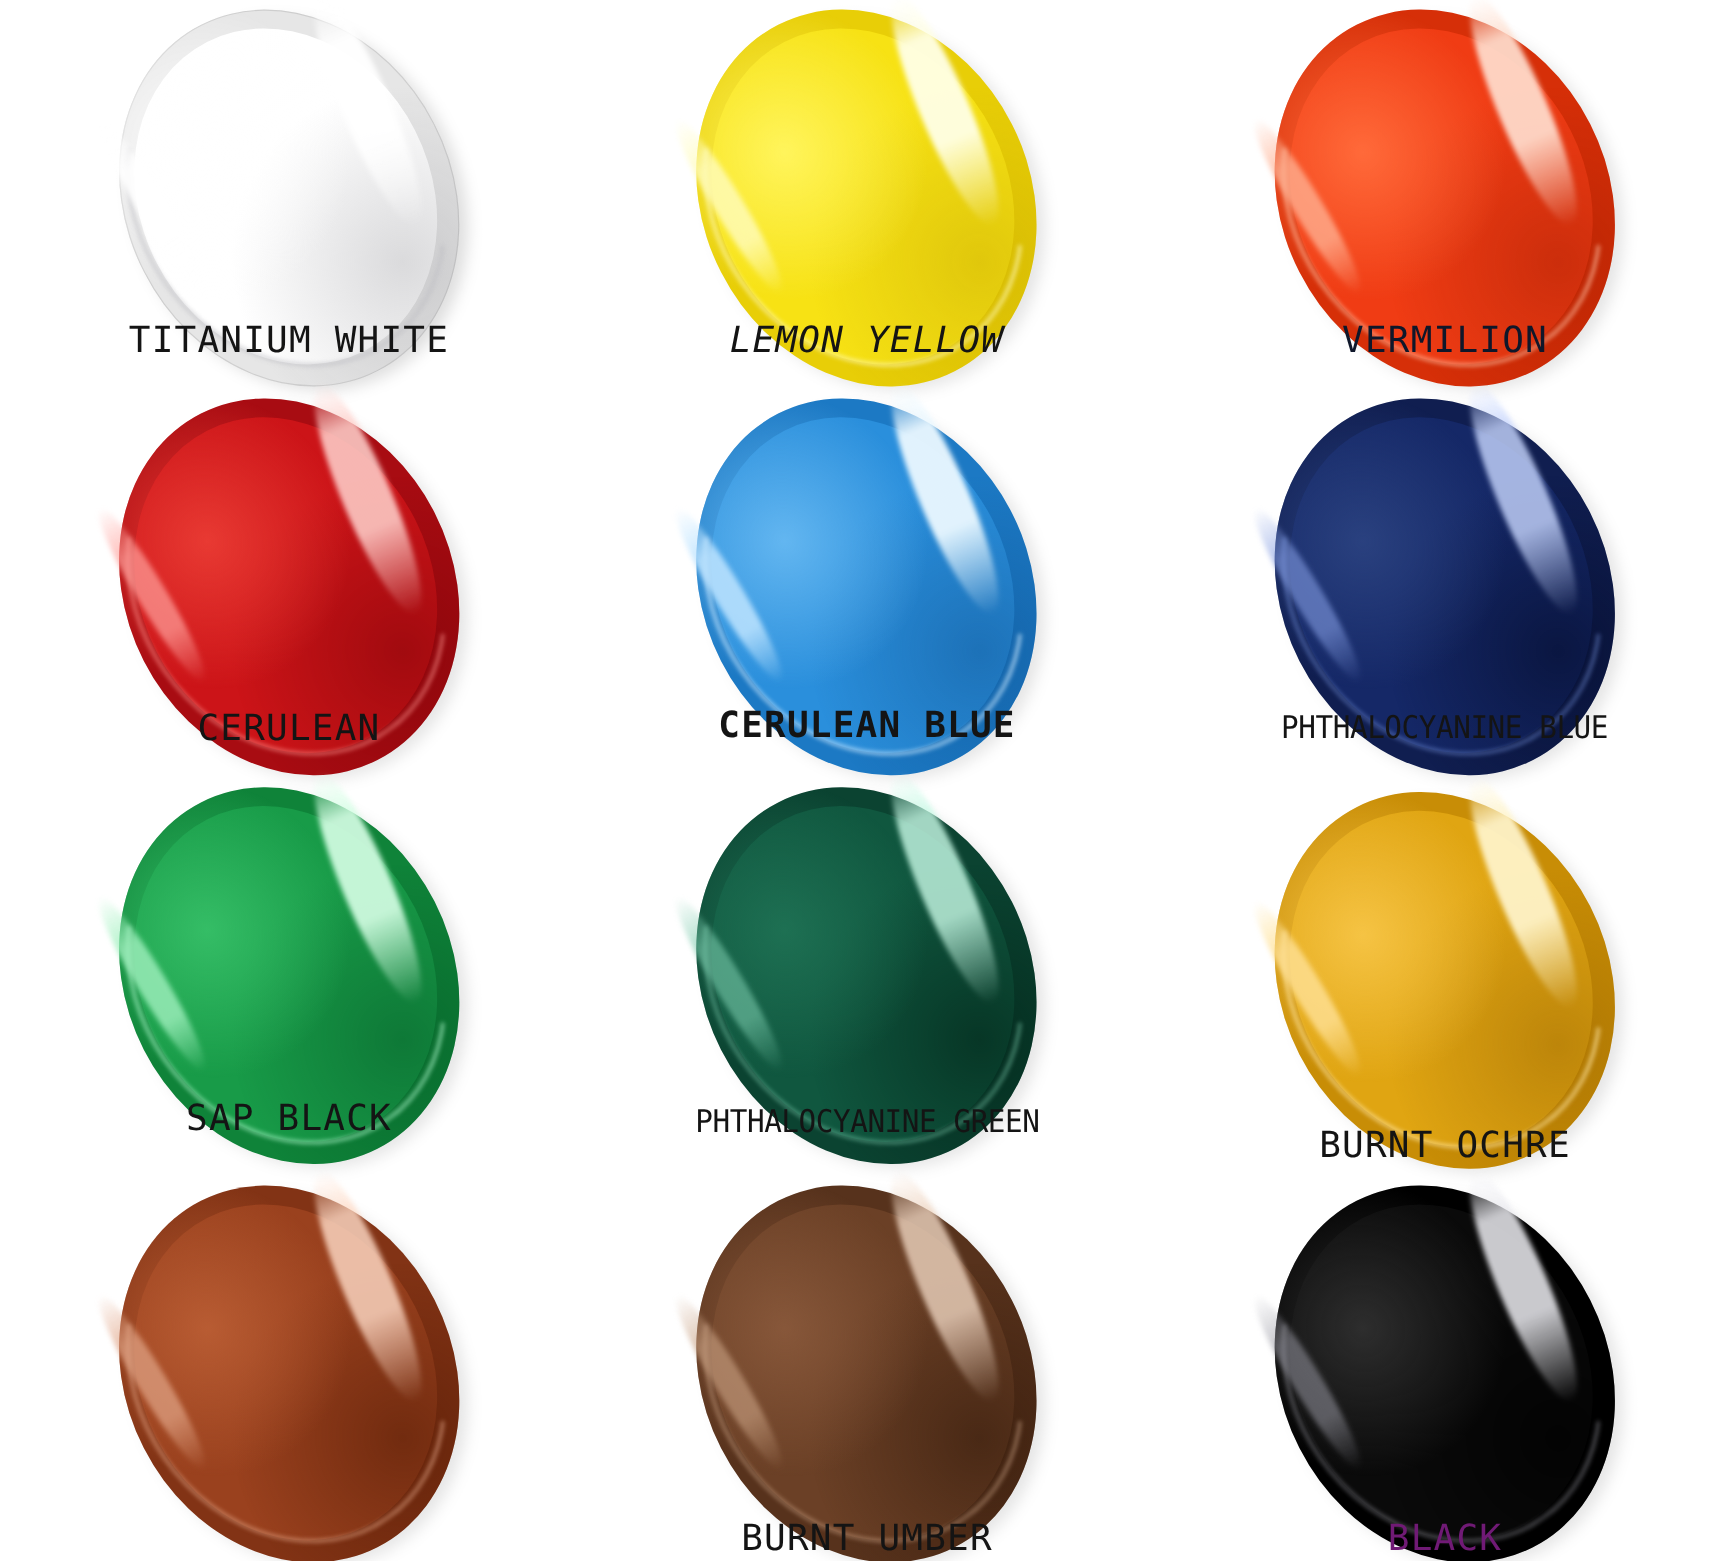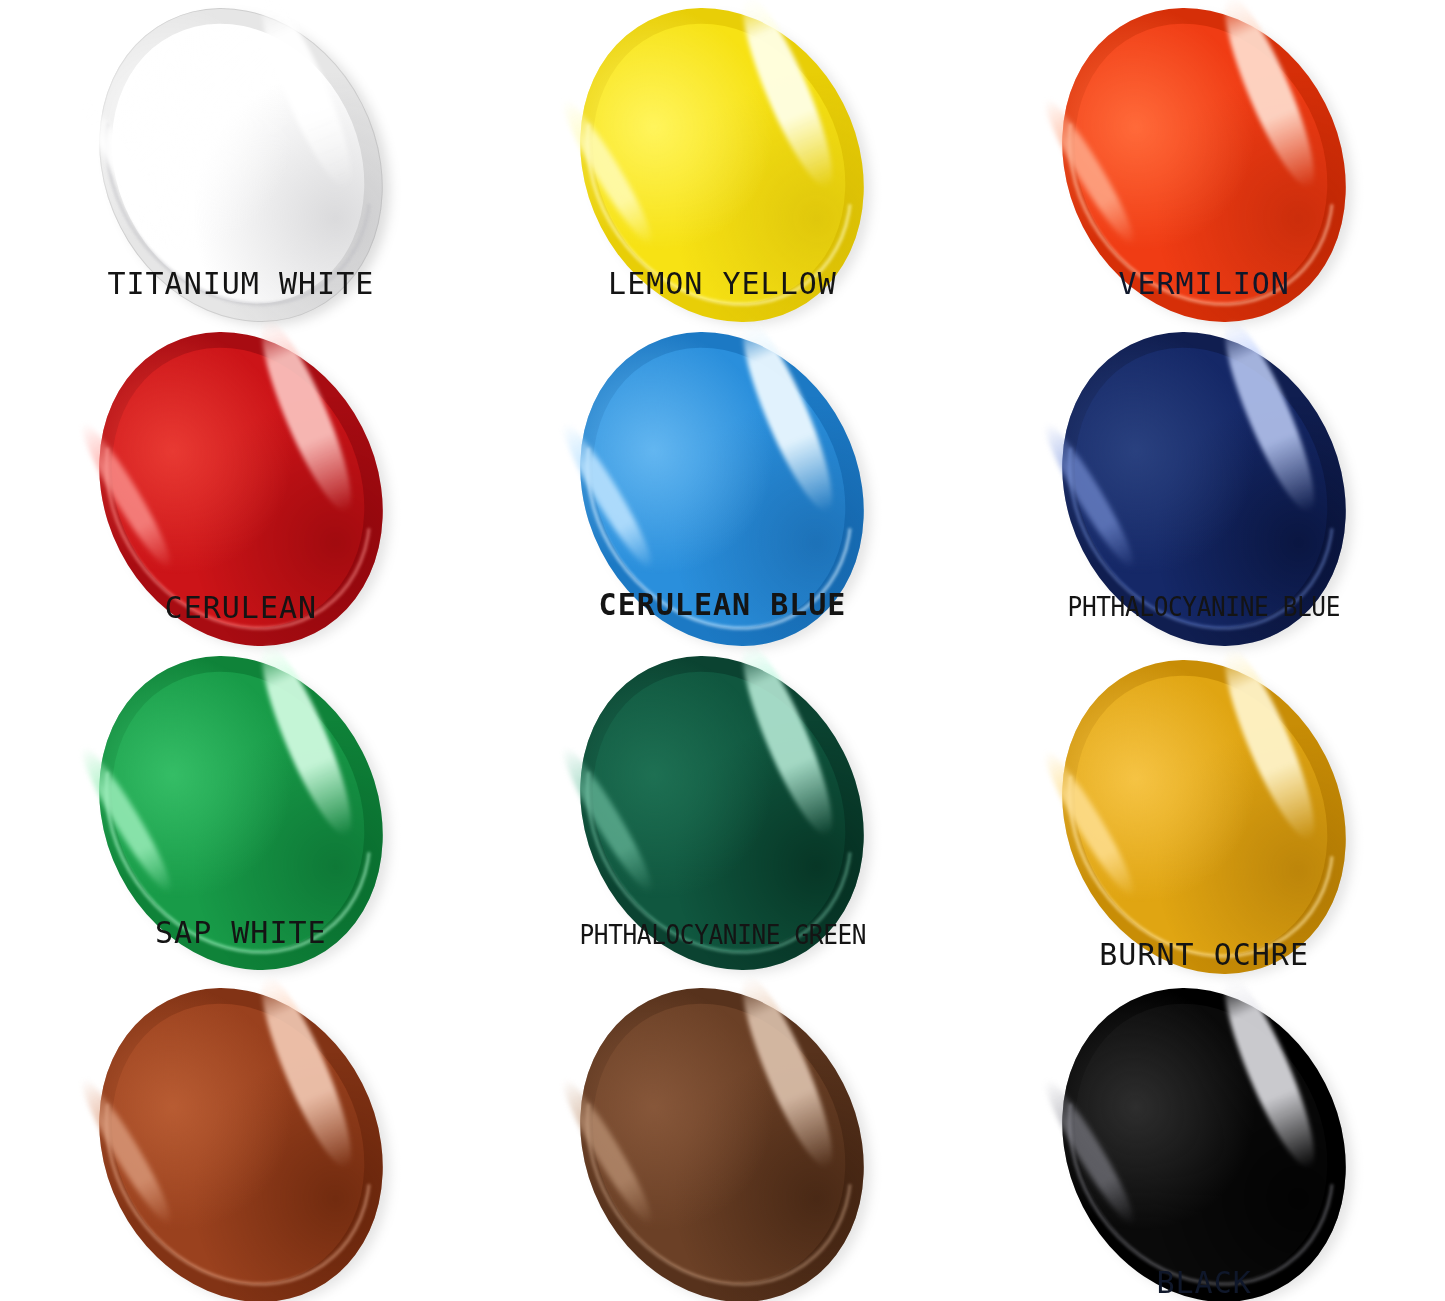--- a/index.html
+++ b/index.html
@@ -206,21 +206,21 @@
         <div class="blob" style="--base: #F7E214; --rim: #E8CE07; --light: #FFF45C; --shadow: rgba(190,160,0,0.40); --gloss: rgba(255,255,230,0.95); --gloss2: rgba(255,252,190,0.8); --edge: rgba(255,250,180,0.85);">
           <div class="blob-shadow"></div>
           <div class="blob-rim"></div>
           <div class="blob-pool"></div>
           <div class="blob-shade"></div>
           <div class="blob-edge"></div>
           <div class="blob-gloss2"></div>
           <div class="blob-gloss"></div>
         </div>
       </div>
-      <div class="swatch-label" style="color: rgb(20, 20, 20);">LEMON YELLOW</div>
+      <div class="swatch-label" style="color: rgb(20, 20, 20); font-style: italic;">LEMON YELLOW</div>
     </div>
     <div class="swatch-cell row-1">
       <div class="blob-stage">
         <div class="blob" style="--base: #F03C14; --rim: #D62F08; --light: #FF6A3A; --shadow: rgba(150,25,0,0.40); --gloss: rgba(255,225,210,0.9); --gloss2: rgba(255,180,150,0.75); --edge: rgba(255,190,160,0.8);">
           <div class="blob-shadow"></div>
           <div class="blob-rim"></div>
           <div class="blob-pool"></div>
           <div class="blob-shade"></div>
           <div class="blob-edge"></div>
           <div class="blob-gloss2"></div>
@@ -276,21 +276,21 @@
         <div class="blob" style="--base: #189B48; --rim: #0F8339; --light: #35BD66; --shadow: rgba(0,70,30,0.40); --gloss: rgba(215,255,230,0.9); --gloss2: rgba(160,240,190,0.8); --edge: rgba(170,245,200,0.8);">
           <div class="blob-shadow"></div>
           <div class="blob-rim"></div>
           <div class="blob-pool"></div>
           <div class="blob-shade"></div>
           <div class="blob-edge"></div>
           <div class="blob-gloss2"></div>
           <div class="blob-gloss"></div>
         </div>
       </div>
-      <div class="swatch-label" style="color: rgb(20, 20, 20);">SAP WHITE</div>
+      <div class="swatch-label" style="color: rgb(20, 20, 20);">SAP BLACK</div>
     </div>
     <div class="swatch-cell row-2">
       <div class="blob-stage">
         <div class="blob" style="--base: #10573F; --rim: #0B4331; --light: #1E7053; --shadow: rgba(0,28,18,0.55); --gloss: rgba(200,250,230,0.80); --gloss2: rgba(120,200,170,0.6); --edge: rgba(130,210,180,0.6);">
           <div class="blob-shadow"></div>
           <div class="blob-rim"></div>
           <div class="blob-pool"></div>
           <div class="blob-shade"></div>
           <div class="blob-edge"></div>
           <div class="blob-gloss2"></div>
@@ -331,28 +331,29 @@
         <div class="blob" style="--base: #6B4026; --rim: #57321C; --light: #87573A; --shadow: rgba(40,18,5,0.50); --gloss: rgba(240,215,195,0.78); --gloss2: rgba(200,160,130,0.62); --edge: rgba(205,165,135,0.65);">
           <div class="blob-shadow"></div>
           <div class="blob-rim"></div>
           <div class="blob-pool"></div>
           <div class="blob-shade"></div>
           <div class="blob-edge"></div>
           <div class="blob-gloss2"></div>
           <div class="blob-gloss"></div>
         </div>
       </div>
+      <div class="swatch-label" style="color: rgb(20, 20, 20);">BURNT UMBER</div>
     </div>
     <div class="swatch-cell row-3">
       <div class="blob-stage">
         <div class="blob" style="--base: #0A0A0A; --rim: #000000; --light: #2E2E2E; --shadow: rgba(0,0,0,0.65); --gloss: rgba(235,235,240,0.85); --gloss2: rgba(150,150,160,0.55); --edge: rgba(160,160,170,0.55);">
           <div class="blob-shadow"></div>
           <div class="blob-rim"></div>
           <div class="blob-pool"></div>
           <div class="blob-shade"></div>
           <div class="blob-edge"></div>
           <div class="blob-gloss2"></div>
           <div class="blob-gloss"></div>
         </div>
       </div>
-      <div class="swatch-label" style="color: #0f172a; margin-top: 39px;">BLACK</div>
+      <div class="swatch-label" style="color: #701a75; margin-top: 39px;">BLACK</div>
     </div>
   </div>
 
 </body></html>

